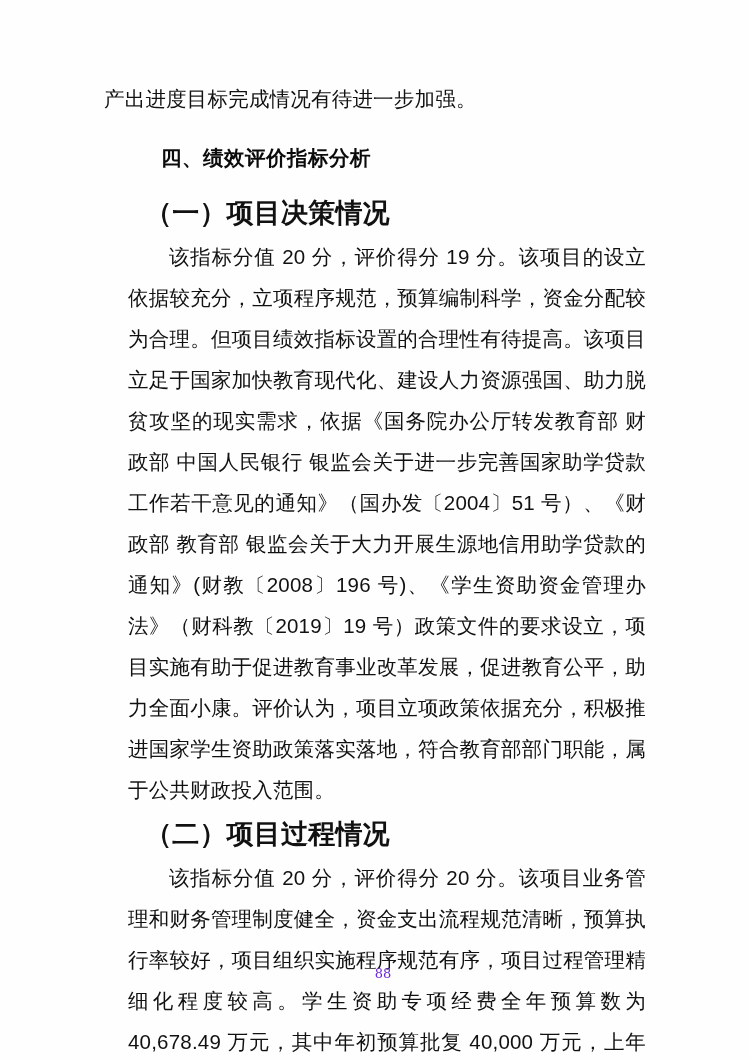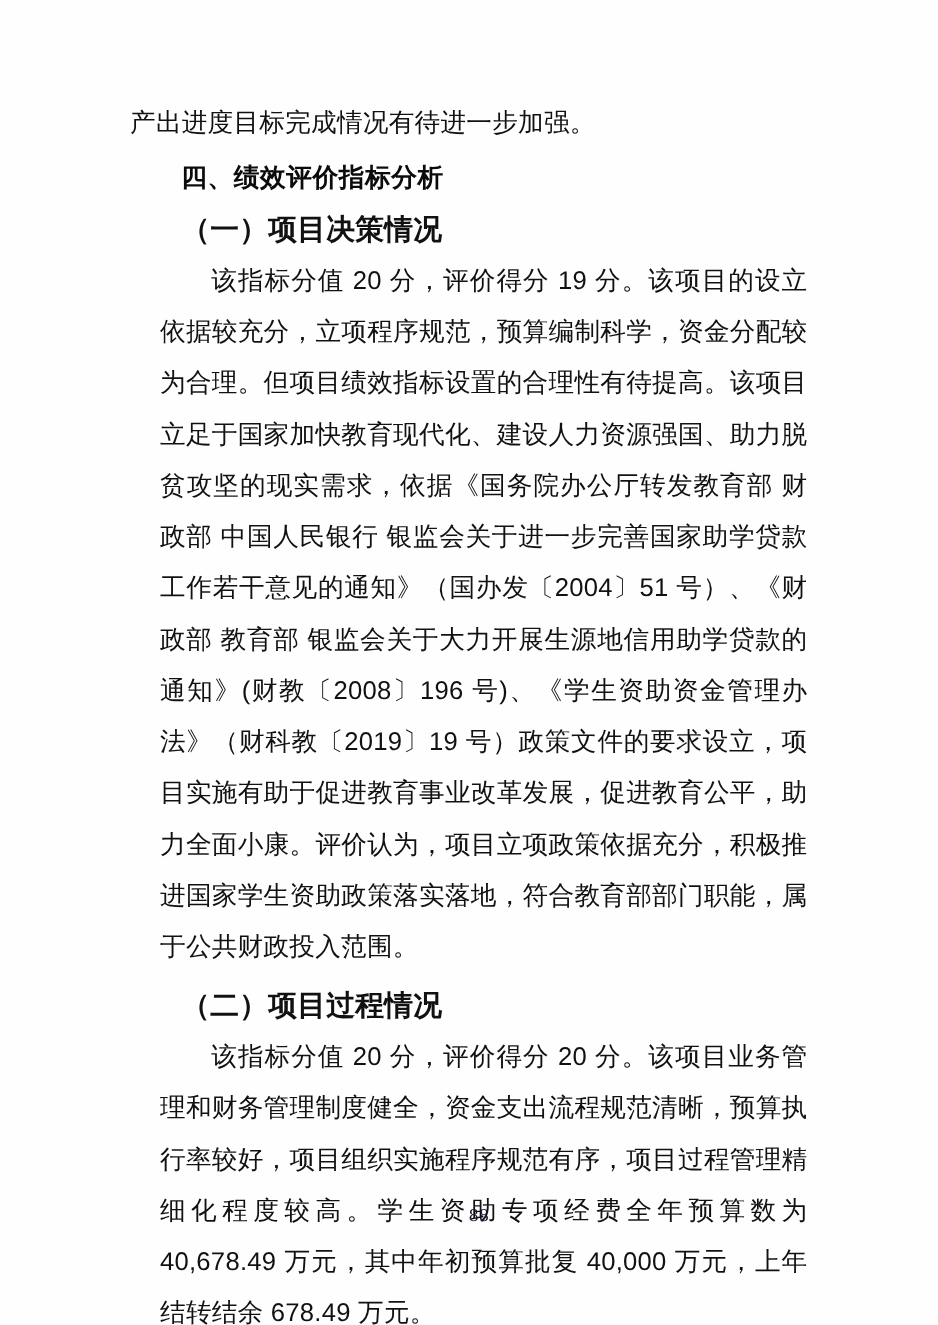--- a/index.html
+++ b/index.html
@@ -37,45 +37,45 @@
   .para.indent {
     text-indent: 41px;
     margin-left: 24px;
   }
   .heading {
     font-family: "DejaVu Sans", "Liberation Sans", sans-serif;
     font-size: 20.5px;
     line-height: 41px;
     font-weight: bold;
     color: #0b0b0b;
-    margin: 0;
+    margin: 16px;
     text-indent: 41px;
     letter-spacing: 0.5px;
   }
   .subheading {
-    font-family: Liberation Serif, serif;
-    font-size: 23px;
+    font-family: Liberation Mono, monospace;
+    font-size: 27px;
     line-height: 41px;
     font-weight: bold;
     color: #111111;
     margin: 0;
     text-indent: 41px;
     letter-spacing: 0.2px;
   }
   .gap-sm { height: 6px; }
   .gap-xs { height: 3px; }
   .page-number {
     position: absolute;
     left: 16px;
     right: 0;
     top: 966px;
     text-align: center;
     font-family: "DejaVu Serif", "Liberation Serif", serif;
     font-size: 13px;
-    color: #0f172a;
+    color: #6d28d9;
   }
 </style>
 </head>
 <body>
 
 <div class="page">
   <div class="content">
 
     <p class="para">产出进度目标完成情况有待进一步加强。</p>
 

